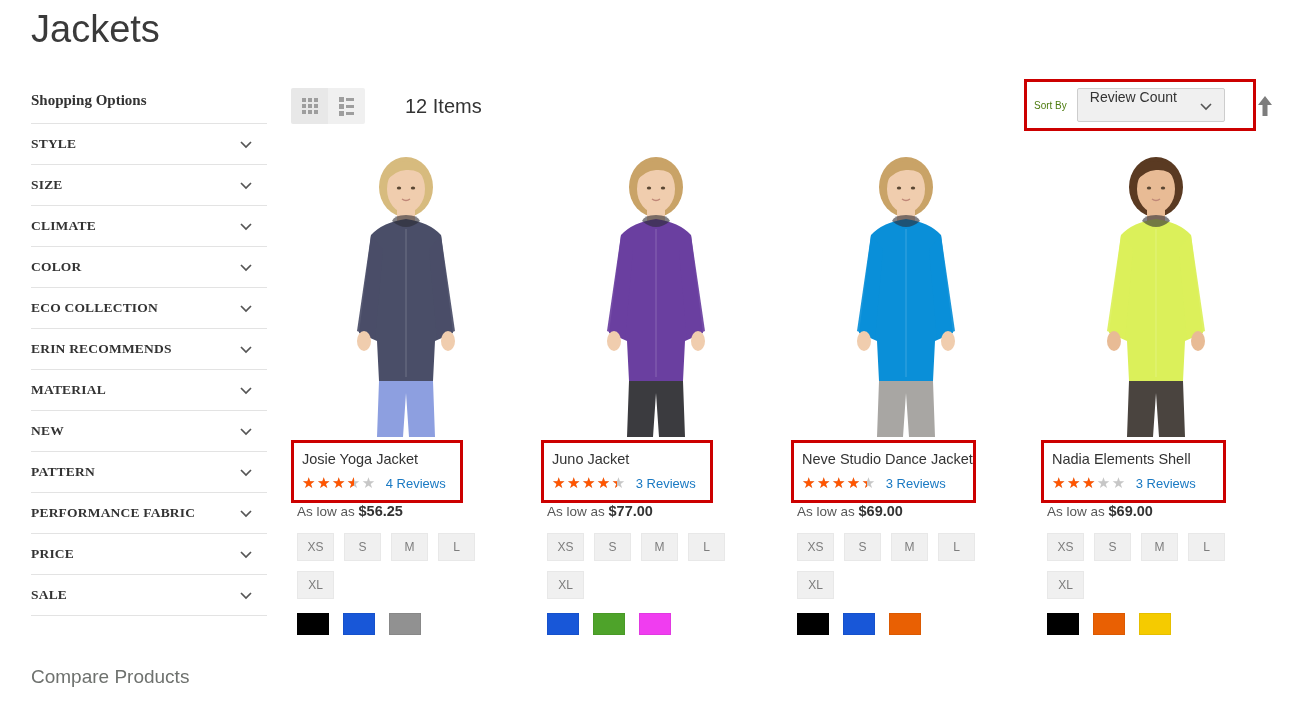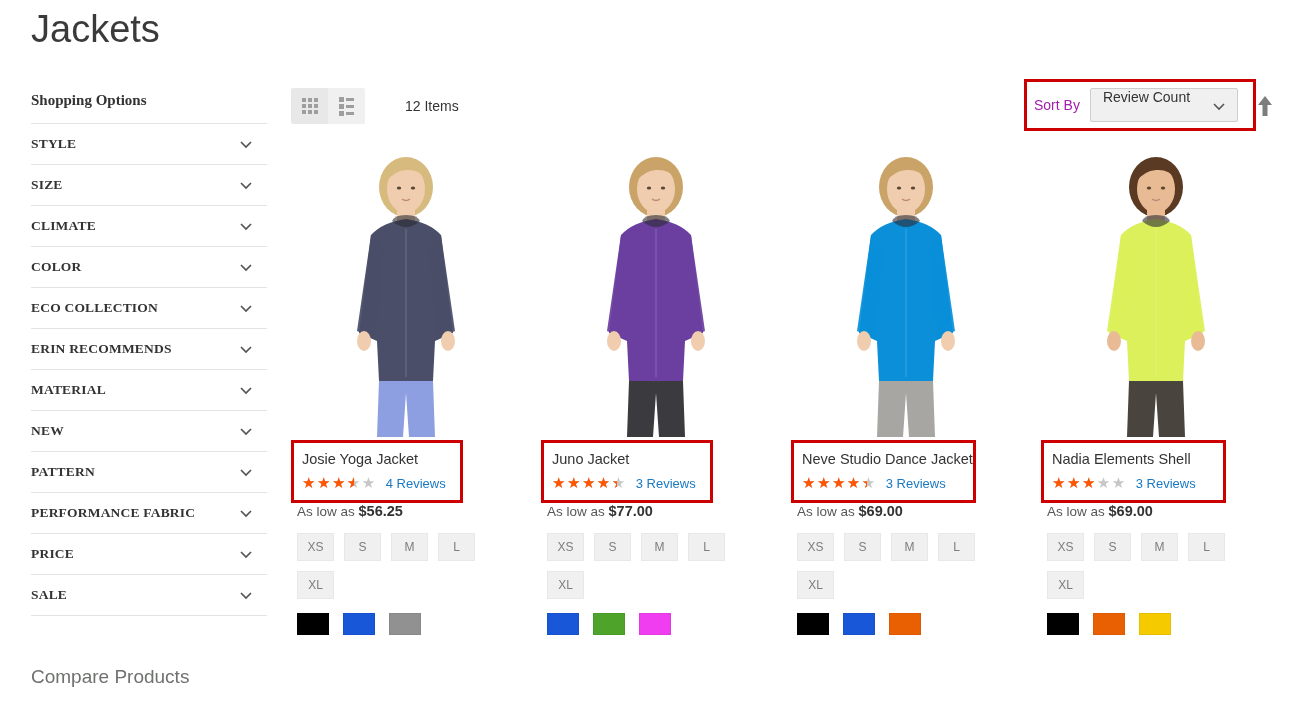--- a/index.html
+++ b/index.html
@@ -63,32 +63,32 @@
   .mode-btn.inactive { background: #f0f0f0; }
   .grid-glyph { display: grid; grid-template-columns: repeat(3, 4px); grid-gap: 2px; }
   .grid-glyph i { width: 4px; height: 4px; background: #9e9e9e; display:block; }
   .list-glyph { display: flex; flex-direction: column; gap: 2px; }
   .list-row { display: flex; align-items: center; gap: 2px; }
   .list-row .sq { width: 5px; height: 5px; background: #9e9e9e; display:block; }
   .list-row .ln { width: 8px; height: 3px; background: #9e9e9e; display:block; }
 
   .item-count {
     margin-left: 40px;
-    font-size: 14px; color: #333; font-weight: 400;
+    font-size: 20px; color: #333; font-weight: 400;
   }
 
   
   .sorter-wrap {
     position: absolute; left: 1024px; top: 79px;
     width: 232px; height: 52px;
     border: 3px solid #cc0000;
     display: flex; align-items: center;
     padding-left: 7px;
   }
-  .sort-label { font-size: 14px; color: #a21caf; margin-right: 10px; }
+  .sort-label { font-size: 10px; color: #4d7c0f; margin-right: 10px; }
   .sort-select {
     position: relative;
     width: 148px; height: 34px;
     background: #f0f0f0;
     border: 1px solid #cdcdcd;
     border-radius: 2px;
     display: flex; align-items: flex-start;
     cursor: pointer;
   }
   .sort-value { font-size: 14px; color: #333; padding-left: 12px; }

